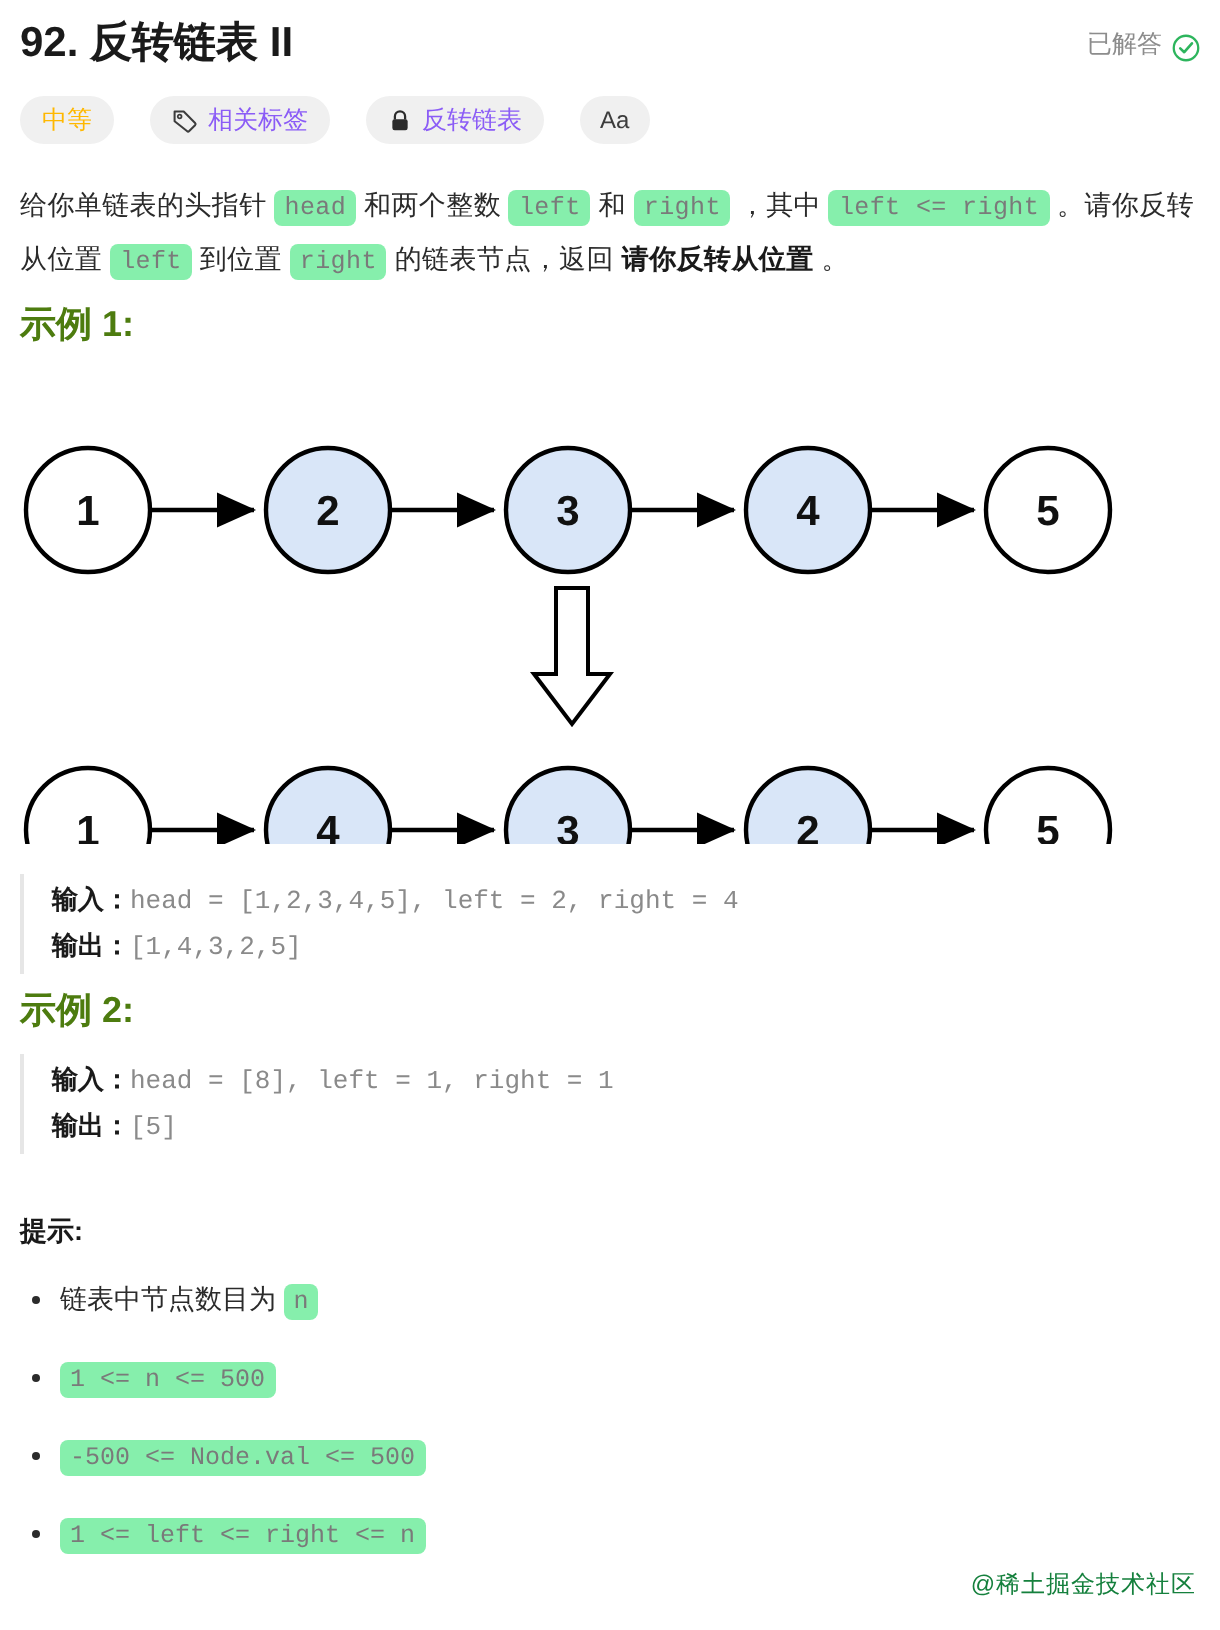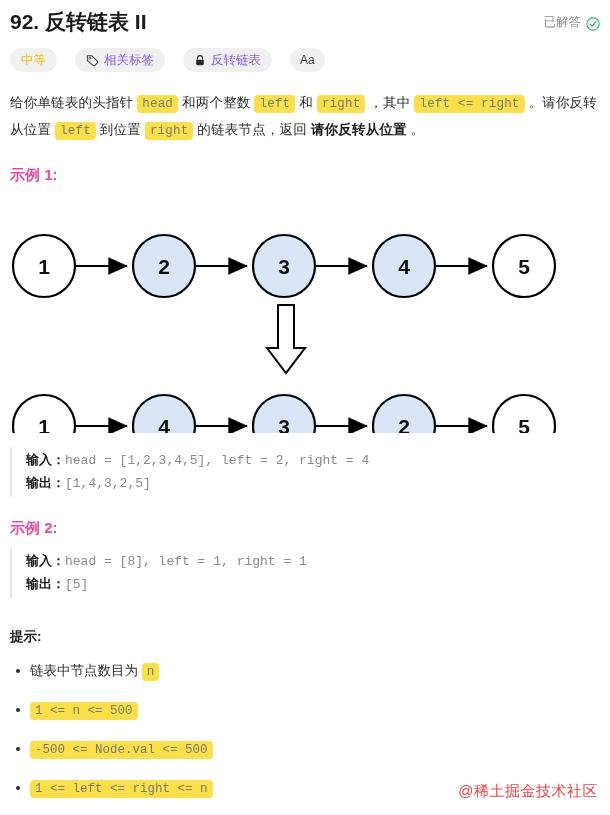--- a/index.html
+++ b/index.html
@@ -70,34 +70,34 @@
   
   .desc {
     margin-top: 18px;
     font-size: 13.5px;
     line-height: 26px;
     color: #2b2b2b;
     letter-spacing: 0.2px;
   }
   code, .code {
     font-family: "Liberation Mono", "DejaVu Sans Mono", monospace;
-    background: #fde047;
+    background: #86efac;
     color: #7a7a7a;
     border-radius: 4px;
     padding: 2px 5px;
     font-size: 12.5px;
     white-space: nowrap;
   }
   .desc b { color: #1a1a1a; font-weight: bold; }
 
   .section-title {
-    font-size: 15px;
-    font-weight: bold;
-    color: #ec4899;
-    margin-top: 22px;
+    font-size: 18px;
+    font-weight: bold;
+    color: #4d7c0f;
+    margin-top: 6px;
     margin-bottom: 4px;
   }
 
   
   .diagram { margin-top: 8px; margin-left: -4px; }
 
   
   .example {
     border-left: 2px solid #e6e6e6;
     padding: 2px 0 2px 14px;
@@ -145,22 +145,22 @@
     height: 4px;
     border-radius: 50%;
     background: #2b2b2b;
   }
 
   
   .watermark {
     position: absolute;
     right: 12px;
     bottom: 14px;
-    font-size: 15px;
-    color: #ef4444;
+    font-size: 12px;
+    color: #15803d;
     letter-spacing: 0.5px;
   }
 </style>
 </head>
 <body>
 
 <div class="page">
 
   <div class="header-row">
     <h1 class="title">92. 反转链表 II</h1>

